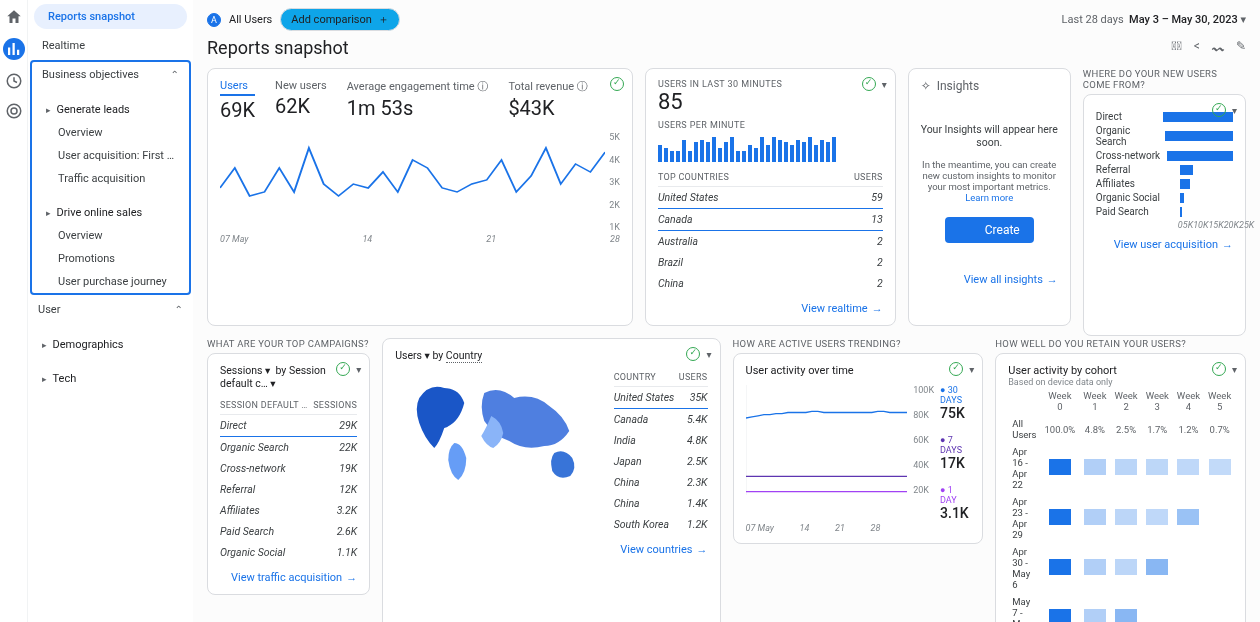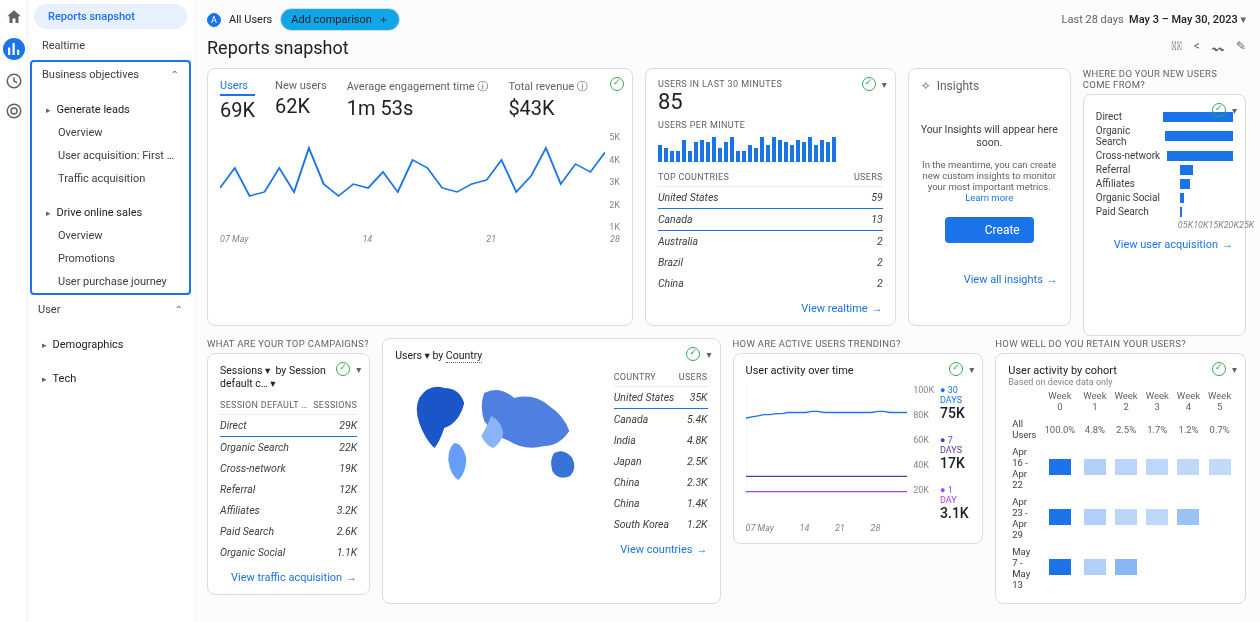--- a/index.html
+++ b/index.html
@@ -560,20 +560,29 @@
               <tr>
                 <td>Apr 23 - Apr 29</td>
                 <td><span class="cell" style="background:rgba(26,115,232,1)"></span></td>
                 <td><span class="cell" style="background:rgba(26,115,232,0.33999999999999997)"></span></td>
                 <td><span class="cell" style="background:rgba(26,115,232,0.295)"></span></td>
                 <td><span class="cell" style="background:rgba(26,115,232,0.28)"></span></td>
                 <td><span class="cell" style="background:rgba(26,115,232,0.4375)"></span></td>
                 <td></td>
               </tr>
               <tr>
+                <td>Apr 30 - May 6</td>
+                <td><span class="cell" style="background:rgba(26,115,232,1)"></span></td>
+                <td><span class="cell" style="background:rgba(26,115,232,0.33999999999999997)"></span></td>
+                <td><span class="cell" style="background:rgba(26,115,232,0.295)"></span></td>
+                <td><span class="cell" style="background:rgba(26,115,232,0.5125)"></span></td>
+                <td></td>
+                <td></td>
+              </tr>
+              <tr>
                 <td>May 7 - May 13</td>
                 <td><span class="cell" style="background:rgba(26,115,232,1)"></span></td>
                 <td><span class="cell" style="background:rgba(26,115,232,0.33999999999999997)"></span></td>
                 <td><span class="cell" style="background:rgba(26,115,232,0.5125)"></span></td>
                 <td></td>
                 <td></td>
                 <td></td>
               </tr>
             </tbody>
           </table>

